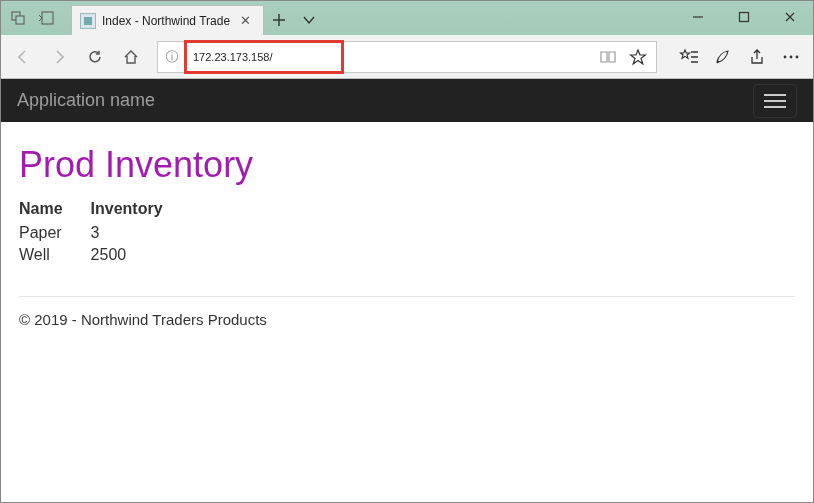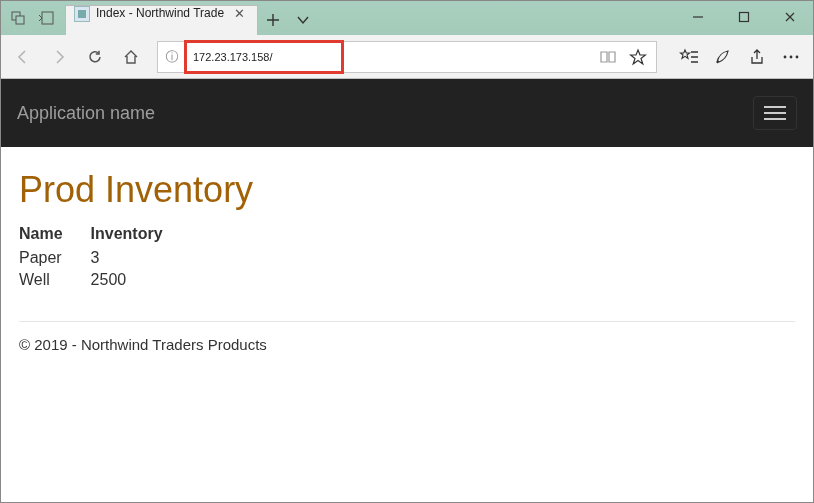--- a/index.html
+++ b/index.html
@@ -3,21 +3,21 @@
 <meta charset="utf-8">
 <style>
   * { box-sizing: border-box; margin: 0; padding: 0; }
   html, body { width: 814px; height: 503px; font-family: "Segoe UI", Arial, sans-serif; overflow: hidden; }
   body { border: 1px solid #888; background: #fff; }
 
   
   .titlebar { height: 34px; background: linear-gradient(#a9cfc0,#a4cab9); display: flex; align-items: stretch; }
   .titlebar-left { display: flex; align-items: center; padding-left: 4px; gap: 2px; }
   .sys-btn { width: 26px; height: 28px; display: flex; align-items: center; justify-content: center; color: #333; }
-  .tab { height: 30px; margin-top: 4px; margin-left: 6px; background: #f2f2f2; border: 1px solid #bbb; border-bottom: none; display: flex; padding: 0 8px 0 8px; gap: 6px; min-width: 190px; }
+  .tab { height: 30px; margin-top: 4px; margin-left: 12px; background: #f2f2f2; border: 1px solid #bbb; border-bottom: none; display: flex; align-items: center; padding: 0 8px 0 8px; gap: 6px; min-width: 190px; }
   .tab .favicon { width: 16px; height: 16px; background: #d9e6f2; border: 1px solid #9bb; display:inline-block; }
   .tab .favicon::after { content:""; display:block; width:8px; height:8px; margin:3px auto 0 auto; background:#7aa; }
   .tab-title { font-size: 12px; color: #222; white-space: nowrap; overflow: hidden; text-overflow: clip; flex: 1; }
   .tab-close { font-size: 13px; color: #555; padding: 0 4px; }
   .tab-plus, .tab-caret { width: 30px; display:flex; align-items:center; justify-content:center; color:#333; margin-top:4px; }
   .titlebar-spacer { flex: 1; }
   .win-controls { display: flex; }
   .win-btn { width: 46px; height: 32px; display:flex; align-items:center; justify-content:center; color:#333; }
 
   
@@ -26,27 +26,27 @@
   .nav-btn.disabled { color:#b5b5b5; }
   .addr-wrap { flex:1; display:flex; align-items:center; height: 32px; background:#fff; border:1px solid #c8c8c8; margin: 0 6px; }
   .addr-info { width: 28px; display:flex; align-items:center; justify-content:center; color:#888; font-size:13px; }
   .addr-hl { border: 3px solid #e13a2f; padding: 1px 6px; margin-left:-2px; height: 34px; display:flex; align-items:center; }
   .addr-input { border:none; outline:none; font-size:11px; color:#222; width: 100%; background:transparent; }
   .addr-right { display:flex; align-items:center; gap:2px; padding-right:4px; }
   .addr-icon { width:28px; height:28px; display:flex; align-items:center; justify-content:center; color:#555; }
   .tool-right { display:flex; align-items:center; gap:2px; padding-left:6px; }
 
   
-  .app-nav { background:#222; color:#9d9d9d; height:68px; display:flex; align-items:center; justify-content:space-between; padding:0 16px; }
+  .app-nav { background:#222; color:#9d9d9d; height:43px; display:flex; align-items:center; justify-content:space-between; padding:0 16px; }
   .app-brand { font-size:18px; color:#9d9d9d; }
   .hamburger { width:44px; height:34px; border:1px solid #333; border-radius:4px; display:flex; flex-direction:column; justify-content:center; align-items:center; gap:4px; background:#222; }
   .hamburger span { display:block; width:22px; height:2px; background:#ccc; }
 
   .page { padding: 16px 18px 0 18px; }
-  h1.page-heading { font-size:36px; font-weight:400; color:#a16207; margin: 6px 0 14px 0; }
+  h1.page-heading { font-size:36px; font-weight:400; color:#a21caf; margin: 6px 0 14px 0; }
   table.inv { border-collapse: collapse; font-size:16px; color:#333; }
   table.inv th { text-align:right; font-weight:700; padding: 0 28px 4px 0; }
   table.inv td { padding: 2px 0 2px 0; }
   table.inv td.qty { padding-left: 0; }
   hr.sep { border:none; border-top:1px solid #e5e5e5; margin: 30px 0 14px 0; }
   .footer { font-size:15px; color:#333; margin-bottom: 12px; }
 
   svg { display:block; }
 </style>
 </head>

